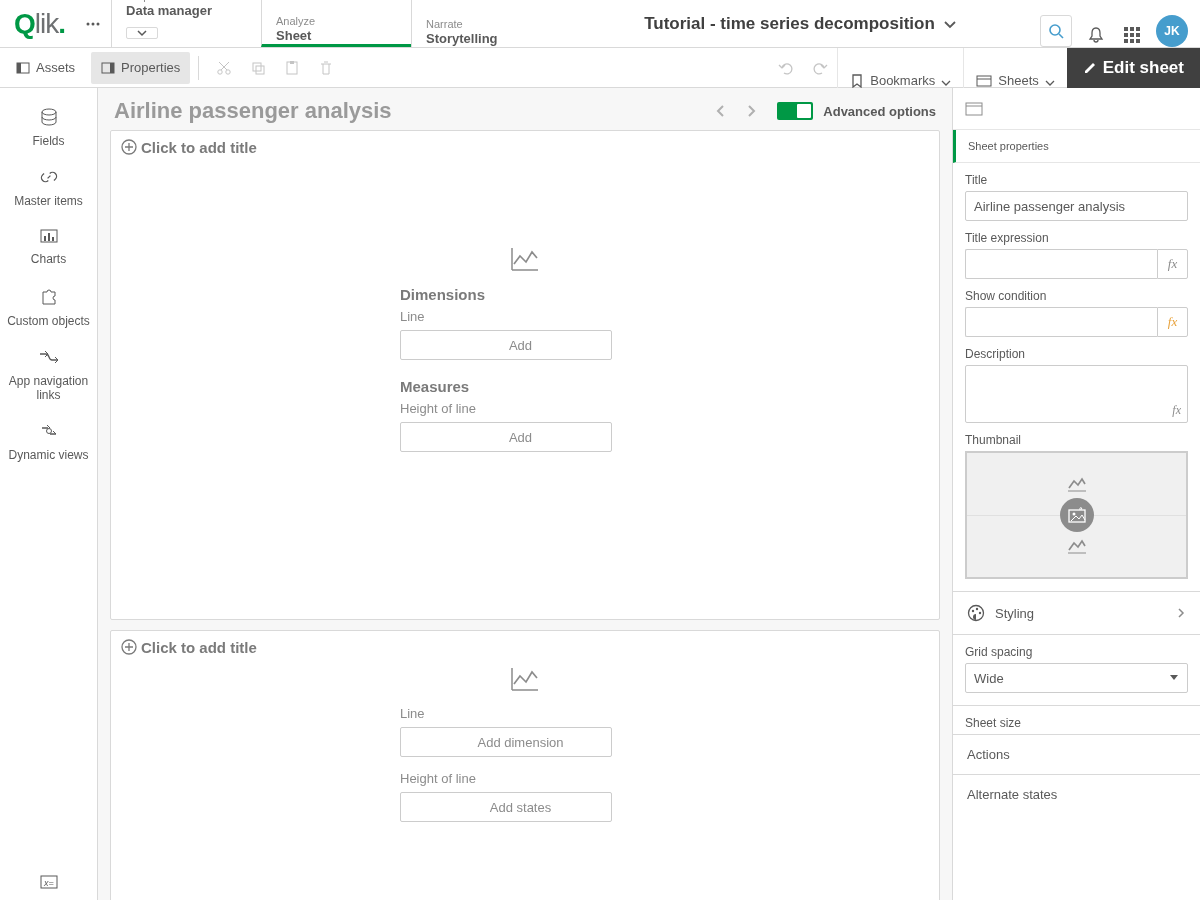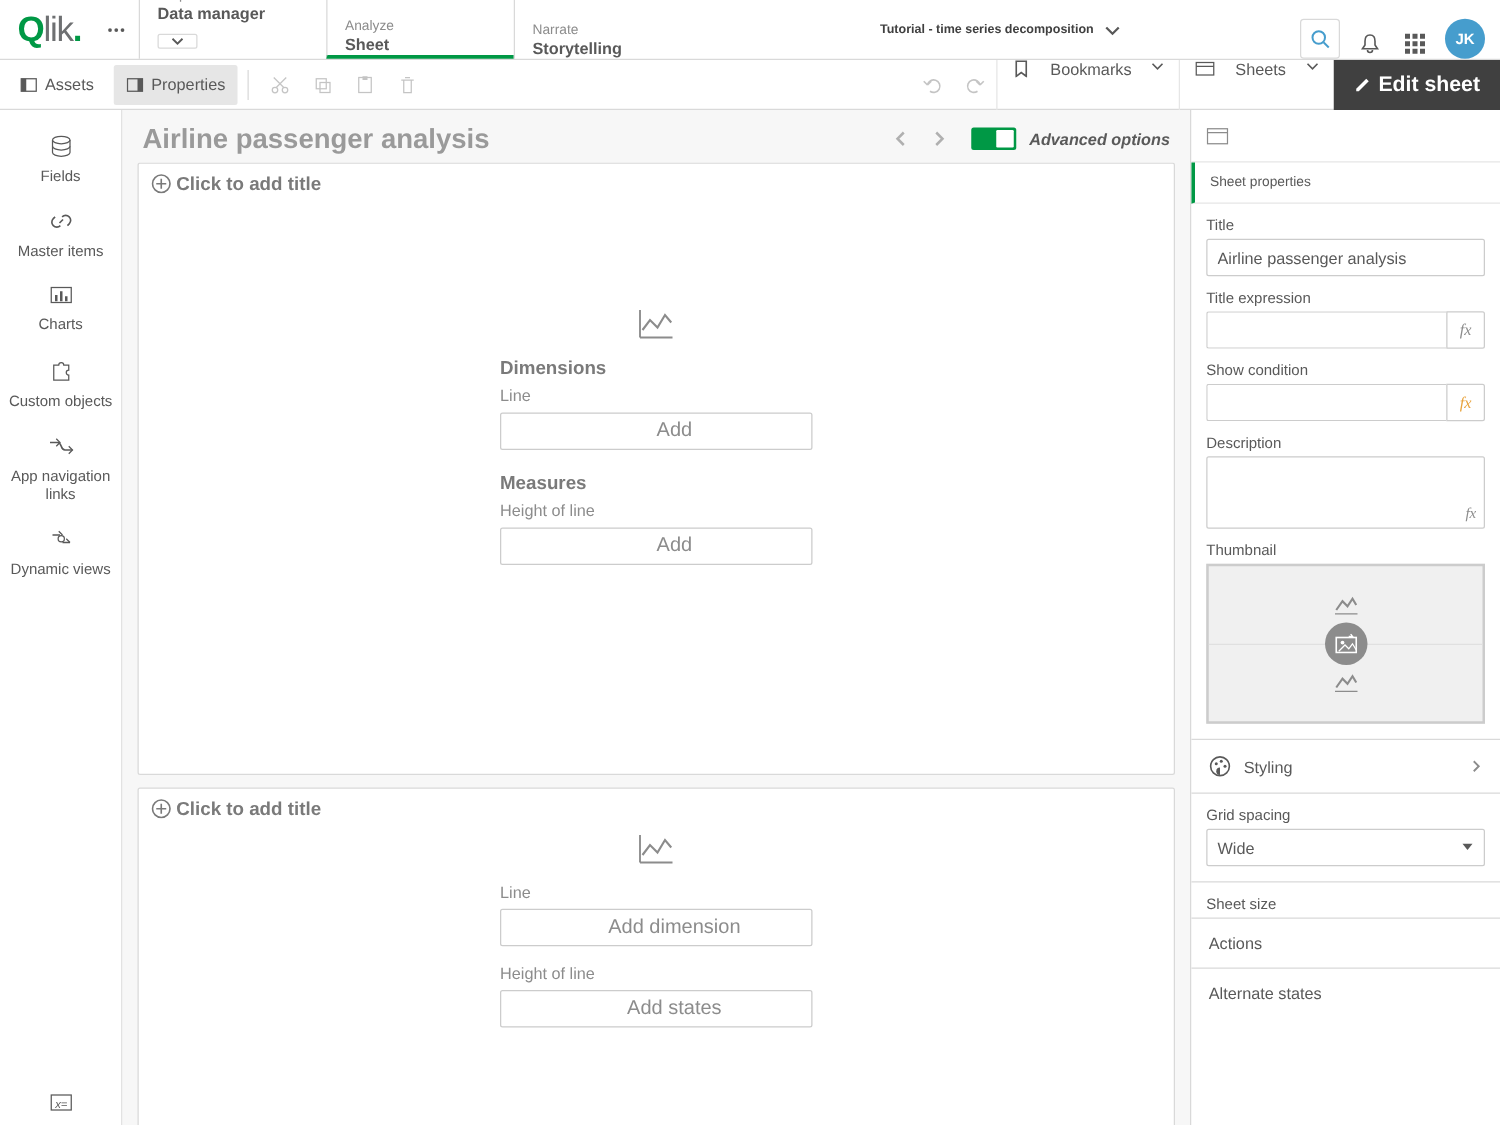--- a/index.html
+++ b/index.html
@@ -35,21 +35,21 @@
   .nav-tab.analyze { border-bottom: 3px solid #009845; }
   .nav-tab .small { font-size: 11px; color: #8c8c8c; line-height:14px;}
   .nav-tab .big { font-size: 13px; font-weight: bold; color: #595959; line-height:16px;}
   .nav-prepare { display:flex; }
   .chevron-box {
     width: 32px; display:flex; align-items:center; justify-content:center;
     border: 1px solid #d9d9d9; border-radius:2px; margin: 8px 8px 8px 0;
   }
   .title-center {
     flex: 1; display:flex; align-items:center; justify-content:center;
-    font-size: 10px; font-weight: bold; color:#404040;
+    font-size: 17px; font-weight: bold; color:#404040;
   }
   .title-center .chev { margin-left:8px; font-size:16px; color:#595959;}
   .top-right { display:flex; align-items:flex-end; padding-right:12px; gap:12px; }
   .search-btn {
     width:32px; height:32px; border:1px solid #d9d9d9; border-radius:3px;
     display:flex; align-items:center; justify-content:center; color:#595959;
   }
   .icon-btn { width:24px; height:24px; display:flex; align-items:center; justify-content:center; color:#595959; }
   .avatar {
     width:32px; height:32px; border-radius:50%; background:#469DCD;
@@ -67,21 +67,21 @@
     height:32px; display:flex; align-items:center; padding: 0 10px;
     margin: 4px 0 4px 6px; font-size:13px; color:#595959; gap:6px;
     border-radius:2px;
   }
   .tb-btn.active { background:#e6e6e6; }
   .tb-sep { width:1px; height:24px; background:#d9d9d9; margin:0 8px; }
   .disabled { opacity:0.35; }
   .tb-right { margin-left:auto; display:flex; align-items:center; padding-right:0; }
   .tb-tool { width:34px; height:34px; display:flex; align-items:center; justify-content:center; color:#595959; }
   .bookmarks-btn, .sheets-btn {
-    display:flex; align-items:flex-start; gap:16px; padding:0 12px; height:40px;
+    display:flex; align-items:flex-end; gap:6px; padding:0 12px; height:40px;
     border-left:1px solid #e6e6e6; font-size:13px;
   }
   .edit-sheet-btn {
     background:#404040; color:#fff; height:40px; padding:0 16px;
     display:flex; align-items:center; gap:6px; font-weight:bold; font-size:17px;
   }
   
   .main { display:flex; height: calc(900px - 48px - 40px); }
   .sidebar-left {
     width: 98px; border-right:1px solid #d9d9d9; background:#fff;
@@ -96,21 +96,21 @@
   .side-item .lbl { margin-top:8px; line-height:14px; }
   .side-item svg, .side-item .ic { color:#595959; }
   .side-bottom { margin-top:auto; padding-bottom:10px; }
   
   .canvas-wrap { flex:1; background:#f7f7f7; padding:0; display:flex; flex-direction:column; overflow:hidden;}
   .canvas-header {
     display:flex; align-items:center; padding:10px 16px 6px 16px;
   }
   .sheet-title { font-size:22px; color:#9a9a9a; font-weight:600; flex:1;}
   .nav-arrows { display:flex; gap:18px; color:#b0b0b0; margin-right:20px;}
-  .adv-toggle { display:flex; align-items:center; gap:10px; font-size:13px; font-weight:bold; color:#595959;font-style:italic;}
+  .adv-toggle { display:flex; align-items:center; gap:10px; font-size:13px; font-weight:bold; color:#595959;}
   .switch {
     width:36px; height:18px; background:#009845; border-radius:2px; position:relative;
   }
   .switch::after {
     content:""; position:absolute; right:2px; top:2px; width:14px; height:14px;
     background:#fff; border-radius:1px;
   }
   .canvas-body { flex:1; padding:0 12px 12px 12px; overflow:hidden;}
   .chart-card {
     background:#fff; border:1px solid #d9d9d9; border-radius:2px;
@@ -120,23 +120,23 @@
   .plus-circle { font-size:16px; margin-right:4px; line-height:1;}
   .chart-center {
     display:flex; flex-direction:column; align-items:center; justify-content:center;
     color:#8c8c8c;
     padding-top:10px;
   }
   .fields-block { width:250px; text-align:left; margin-top:14px; }
   .fields-block h4 { font-size:15px; color:#7a7a7a; font-weight:bold; margin-bottom:6px;}
   .fields-block .sub { font-size:13px; color:#8c8c8c; margin-bottom:6px;}
   .add-btn {
-    width:250px; height:30px; border:1px solid #ccc; background:#fff;
+    width:212px; height:30px; border:1px solid #ccc; background:#fff;
     color:#8c8c8c; display:flex; align-items:center; justify-content:center;
-    font-size:16px; border-radius:2px;padding-left:29px;
+    font-size:13px; border-radius:2px;padding-left:29px;
   }
   .card1 { height:490px; }
   .card2 { height:290px; }
   
   .panel-right {
     width: 248px; border-left:1px solid #d9d9d9; background:#fff;
     display:flex; flex-direction:column;
     overflow-y:auto;
   }
   .panel-top-ic { height:42px; display:flex; align-items:center; padding-left:12px; color:#8c8c8c; border-bottom:1px solid #e6e6e6;}

